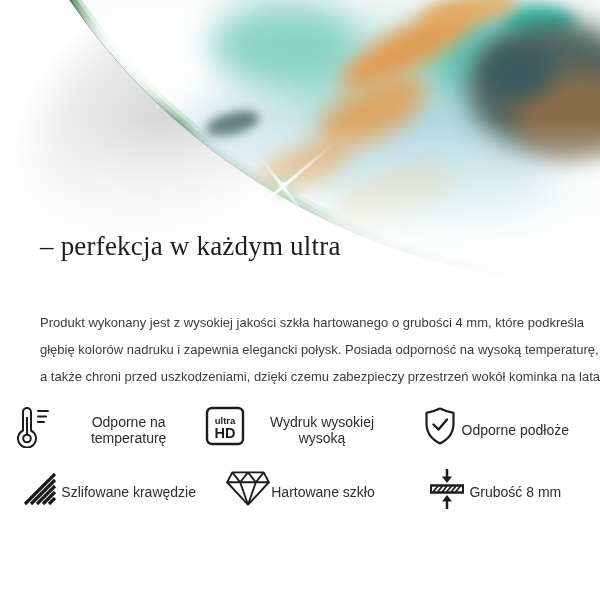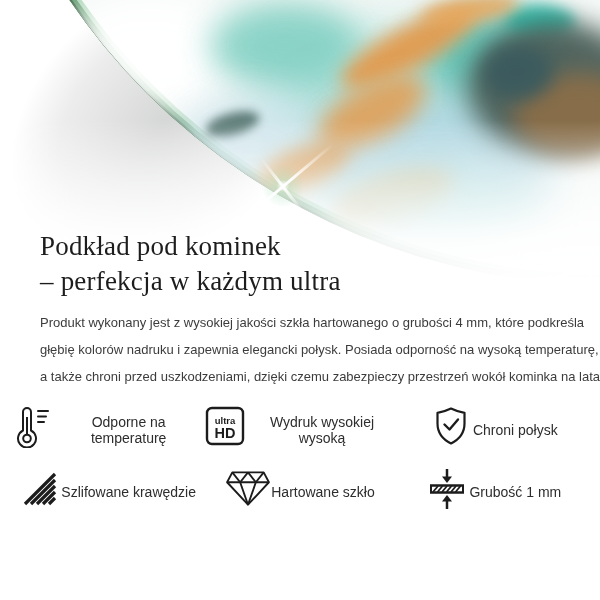--- a/index.html
+++ b/index.html
@@ -104,21 +104,20 @@
   <div class="fade"></div>
   <div class="sparkle">
     <div class="glow"></div>
       <div class="ray1"></div>
       <div class="ray2"></div>
       <div class="core"></div>
   </div>
 </div>
 
 <h1 class="headline">
-  <span>Podkład pod kominek</span>
   <span>– perfekcja w każdym ultra</span>
 </h1>
 
 <div class="desc">
   <div>Produkt wykonany jest z wysokiej jakości szkła hartowanego o grubości 4 mm, które podkreśla</div>
   <div>głębię kolorów nadruku i zapewnia elegancki połysk. Posiada odporność na wysoką temperaturę,</div>
   <div>a także chroni przed uszkodzeniami, dzięki czemu zabezpieczy przestrzeń wokół kominka na lata.</div>
 </div>
 
 <div class="features">
@@ -148,21 +147,21 @@
     <span class="label">Wydruk wysokiej wysoką</span>
   </div>
 
   <div class="feature">
     <div class="icon-box">
       <svg width="44" height="44" viewBox="0 0 44 44" fill="none" stroke-width="2.2" stroke-linejoin="round">
         <path d="M22,4.5 C26,6.5 31,8 35.5,8.8 V19.5 C35.5,28.5 30,35.5 22,39.5 C14,35.5 8.5,28.5 8.5,19.5 V8.8 C13,8 18,6.5 22,4.5 Z"></path>
         <polyline points="15.5,20.5 20.5,25.5 29,15.5" stroke-linecap="round" stroke-width="2.4"></polyline>
       </svg>
     </div>
-    <span class="label">Chroni połysk</span>
+    <span class="label">Odporne podłoże</span>
   </div>
 
   <div class="feature">
     <div class="icon-box">
       <svg width="44" height="44" viewBox="0 0 44 44" fill="none" stroke-width="3.2">
         <line x1="8" y1="38" x2="38" y2="8"></line>
         <line x1="14" y1="38" x2="38" y2="14"></line>
         <line x1="20" y1="38" x2="38" y2="20"></line>
         <line x1="26" y1="38" x2="38" y2="26"></line>
         <line x1="32" y1="38" x2="38" y2="32"></line>
@@ -199,16 +198,16 @@
           <line x1="17" y1="26" x2="22" y2="20"></line>
           <line x1="21.5" y1="26" x2="26.5" y2="20"></line>
           <line x1="26" y1="26" x2="31" y2="20"></line>
           <line x1="30.5" y1="26" x2="35.5" y2="20"></line>
         </g>
         <rect x="6" y="19.5" width="32" height="7"></rect>
         <line x1="22" y1="43" x2="22" y2="35" stroke-width="2.5"></line>
         <path d="M17,35.5 H27 L22,29 Z" fill="#1c1c1c" stroke="none"></path>
       </svg>
     </div>
-    <span class="label">Grubość 1 mm</span>
+    <span class="label">Grubość 8 mm</span>
   </div>
 
 </div>
 
 </body></html>

